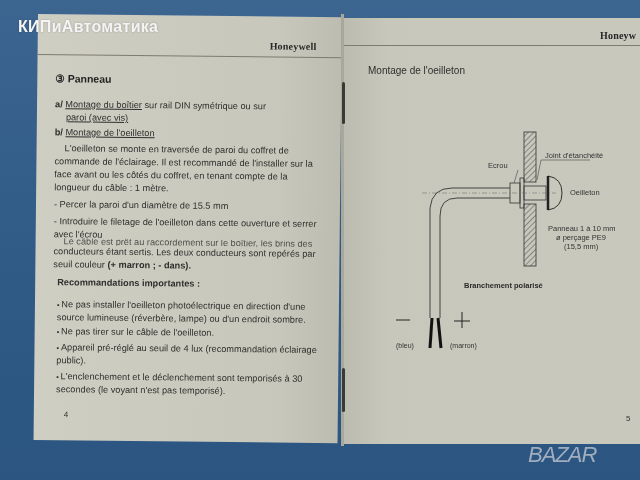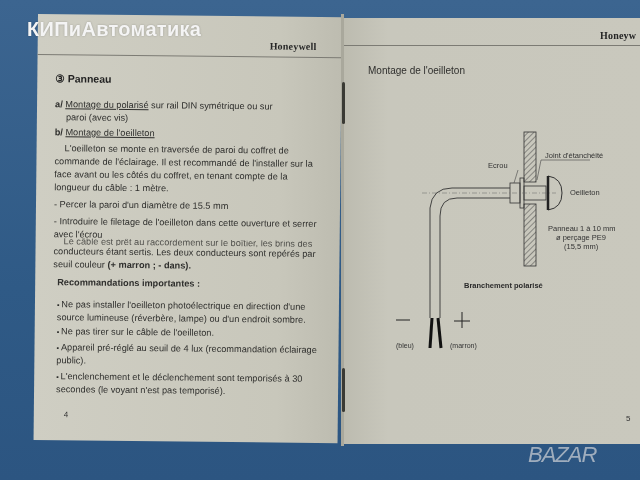--- a/index.html
+++ b/index.html
@@ -29,22 +29,22 @@
     font-weight:bold; font-size:10px; color:#262626; letter-spacing:0.2px;
   }
   .txt { position:absolute; color:#2f2f2d; font-size:9.2px; line-height:13px; }
   .h-sec { font-weight:bold; font-size:10.5px; color:#222; }
   .u { text-decoration: underline; }
   .b { font-weight:bold; }
   .para { text-align:justify; }
   .bullet::before { content:"▪ "; font-size:7px; }
   .pagenum { position:absolute; font-size:8px; color:#333; }
   .watermark {
-    position:absolute; left:18px; top:18px; font-size:20px; font-weight:bold;
-    color:#f4f4f4; letter-spacing:0.3px; text-shadow:0 0 2px rgba(0,0,0,0.25);margin-left:9px;
+    position:absolute; left:18px; top:18px; font-size:16px; font-weight:bold;
+    color:#f4f4f4; letter-spacing:0.3px; text-shadow:0 0 2px rgba(0,0,0,0.25);
   }
   .bazar {
     position:absolute; left:528px; top:442px; font-size:22px; font-weight:normal;
     color:#b4bdc8; font-style:italic; letter-spacing:-1px; opacity:0.85;
   }
   .staple { position:absolute; width:3px; background:#3a3a34; border-radius:2px; }
   svg text { font-family:"Liberation Sans", sans-serif; }
 </style>
 </head>
 <body>
@@ -53,24 +53,24 @@
   <div class="header-rule"></div>
   <div class="brand" style="left:232px;text-align:center;">Honeywell</div>
 
   <div class="txt h-sec" style="left:18px; top:58px;">
     <span>③</span>
     <span>Panneau</span>
   </div>
 
   <div class="txt" style="left:18px; top:84px;">
     <span class="b">a/</span>
-    <span class="u">Montage du polarisé</span>
+    <span class="u">Montage du boîtier</span>
     <span>sur rail DIN symétrique ou sur</span>
   </div>
-  <div class="txt" style="left:29px; top:97px;">paroi (avec vis)</div>
+  <div class="txt" style="left:29px; top:97px;text-decoration:underline;">paroi (avec vis)</div>
 
   <div class="txt" style="left:18px; top:112px;">
     <span class="b">b/</span>
     <span class="u">Montage de l'oeilleton</span>
   </div>
 
   <div class="txt para" style="left:18px; top:128px; width:272px;">
     <div style="padding-left:10px;">L'oeilleton se monte en traversée de paroi du coffret de</div>
     <div>commande de l'éclairage. Il est recommandé de l'installer sur la</div>
     <div>face avant ou les côtés du coffret, en tenant compte de la</div>

